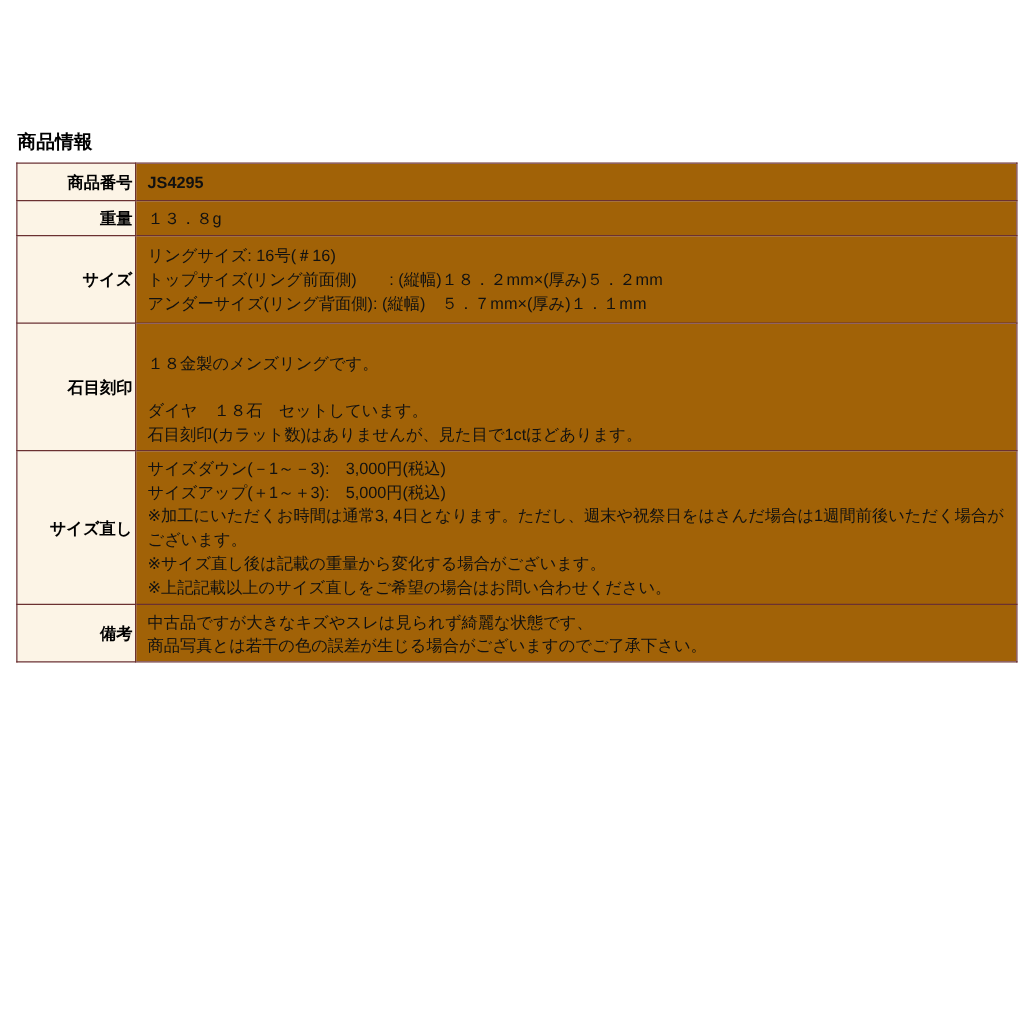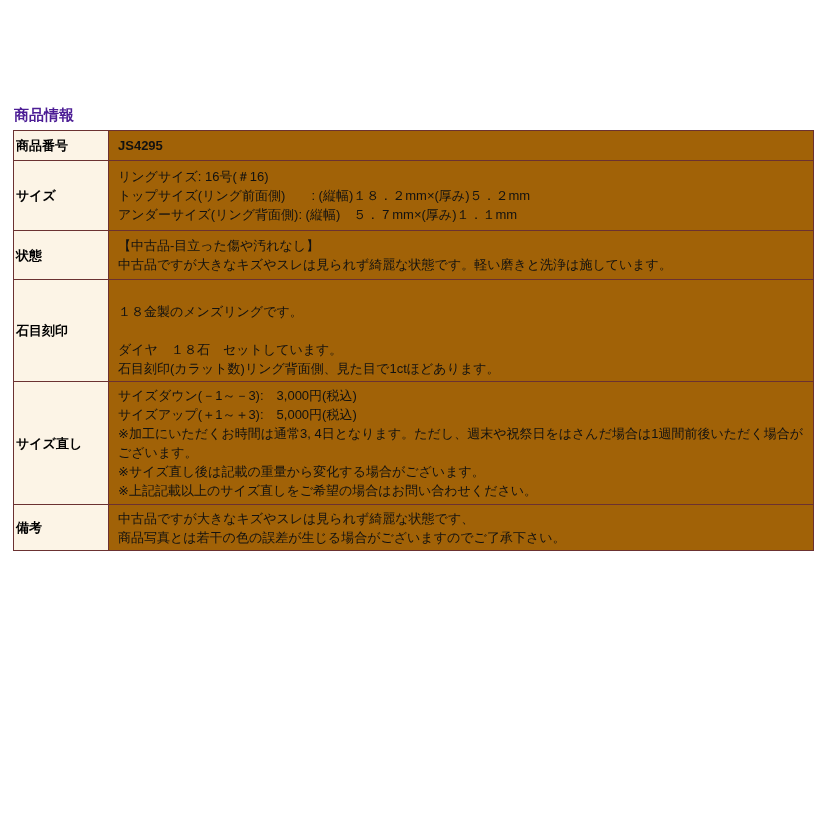--- a/index.html
+++ b/index.html
@@ -18,43 +18,44 @@
   }
   .wrap {
     position: absolute;
     left: 13px;
     top: 106px;
     width: 802px;
   }
   .page-title {
     font-size: 15px;
     font-weight: bold;
-    color: #4c1d95;
+    color: #000000;
     margin: 0 0 6px 1px;
     line-height: 18px;
+    font-family: Liberation Mono, monospace;
   }
   table.info {
     border-collapse: collapse;
     width: 801px;
     table-layout: fixed;
     background: #ffffff;
   }
   table.info th,
   table.info td {
     border: 1px solid #6b3131;
     font-size: 13px;
     line-height: 19px;
     overflow: hidden;
   }
   table.info th {
     width: 90px;
     background: #fcf4e6;
     color: #000000;
     font-weight: bold;
-    text-align: left;
+    text-align: right;
     vertical-align: middle;
     padding: 3px 2px;
   }
   table.info td {
     background: #a16207;
     color: #111111;
     text-align: left;
     vertical-align: middle;
     padding: 3px 9px;
     white-space: pre-line;
@@ -77,38 +78,37 @@
 
 <div class="wrap">
   <h1 class="page-title">商品情報</h1>
 
   <table class="info">
     <tbody>
       <tr class="r0">
         <th>商品番号</th>
         <td>JS4295</td>
       </tr>
+      <tr class="r3">
+        <th>重量</th>
+        <td>１３．８g</td>
+      </tr>
       <tr class="r4">
         <th>サイズ</th>
         <td>リングサイズ: 16号(＃16)
 トップサイズ(リング前面側)　　: (縦幅)１８．２mm×(厚み)５．２mm
 アンダーサイズ(リング背面側): (縦幅)　５．７mm×(厚み)１．１mm</td>
-      </tr>
-      <tr class="r6">
-        <th>状態</th>
-        <td>【中古品-目立った傷や汚れなし】
-中古品ですが大きなキズやスレは見られず綺麗な状態です。軽い磨きと洗浄は施しています。</td>
       </tr>
       <tr class="r7">
         <th>石目刻印</th>
         <td>
 １８金製のメンズリングです。
 
 ダイヤ　１８石　セットしています。
-石目刻印(カラット数)リング背面側、見た目で1ctほどあります。</td>
+石目刻印(カラット数)はありませんが、見た目で1ctほどあります。</td>
       </tr>
       <tr class="r8">
         <th>サイズ直し</th>
         <td>サイズダウン(－1～－3):　3,000円(税込)
 サイズアップ(＋1～＋3):　5,000円(税込)
 ※加工にいただくお時間は通常3, 4日となります。ただし、週末や祝祭日をはさんだ場合は1週間前後いただく場合がございます。
 ※サイズ直し後は記載の重量から変化する場合がございます。
 ※上記記載以上のサイズ直しをご希望の場合はお問い合わせください。</td>
       </tr>
       <tr class="r9">

